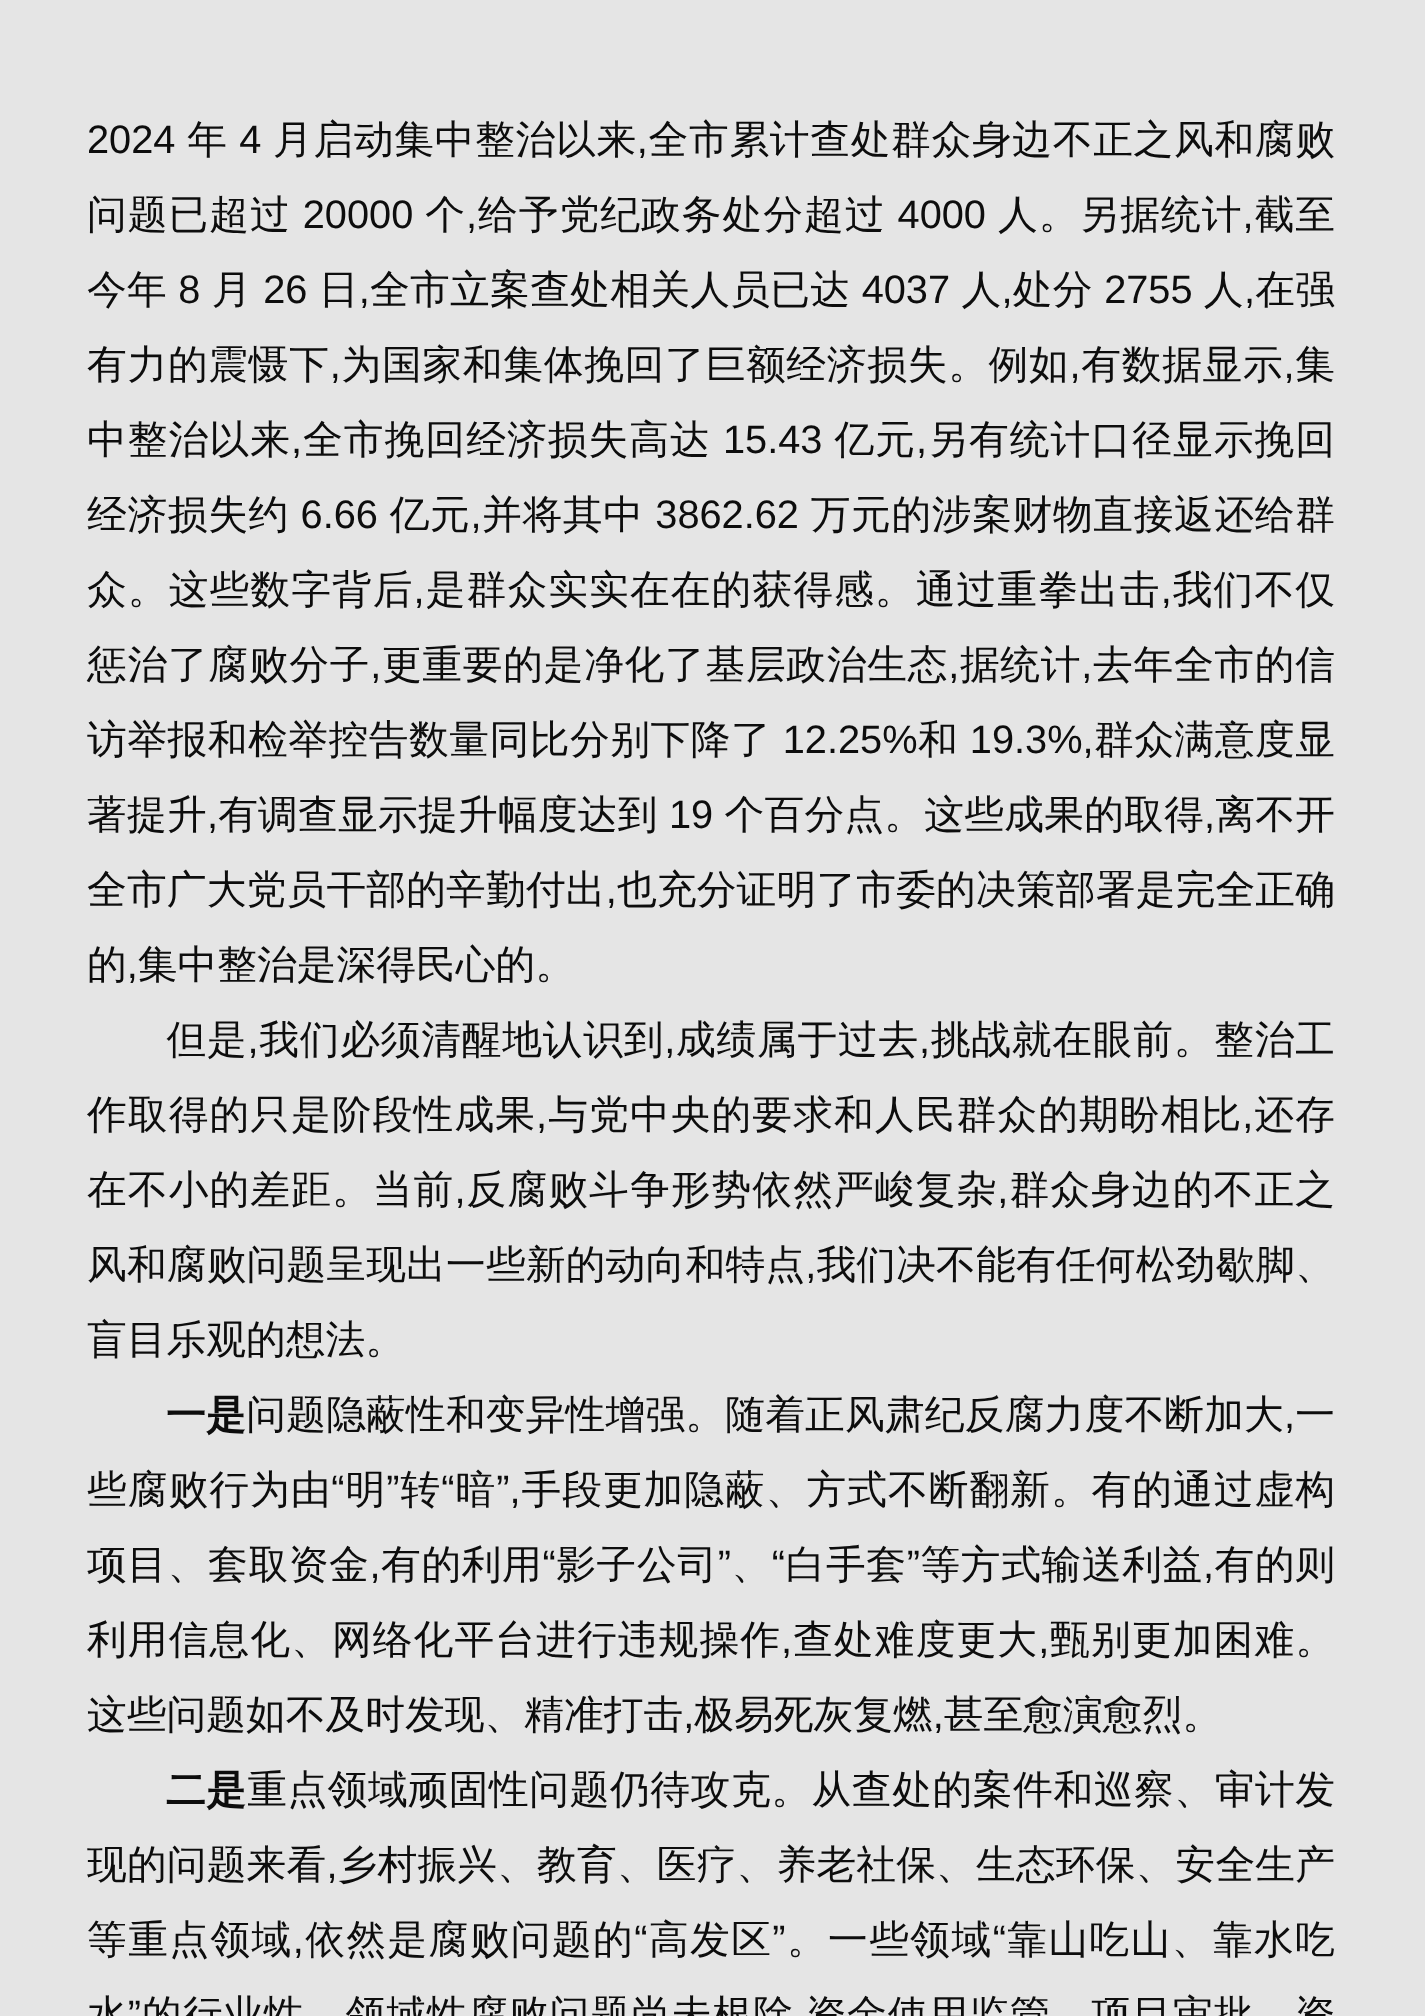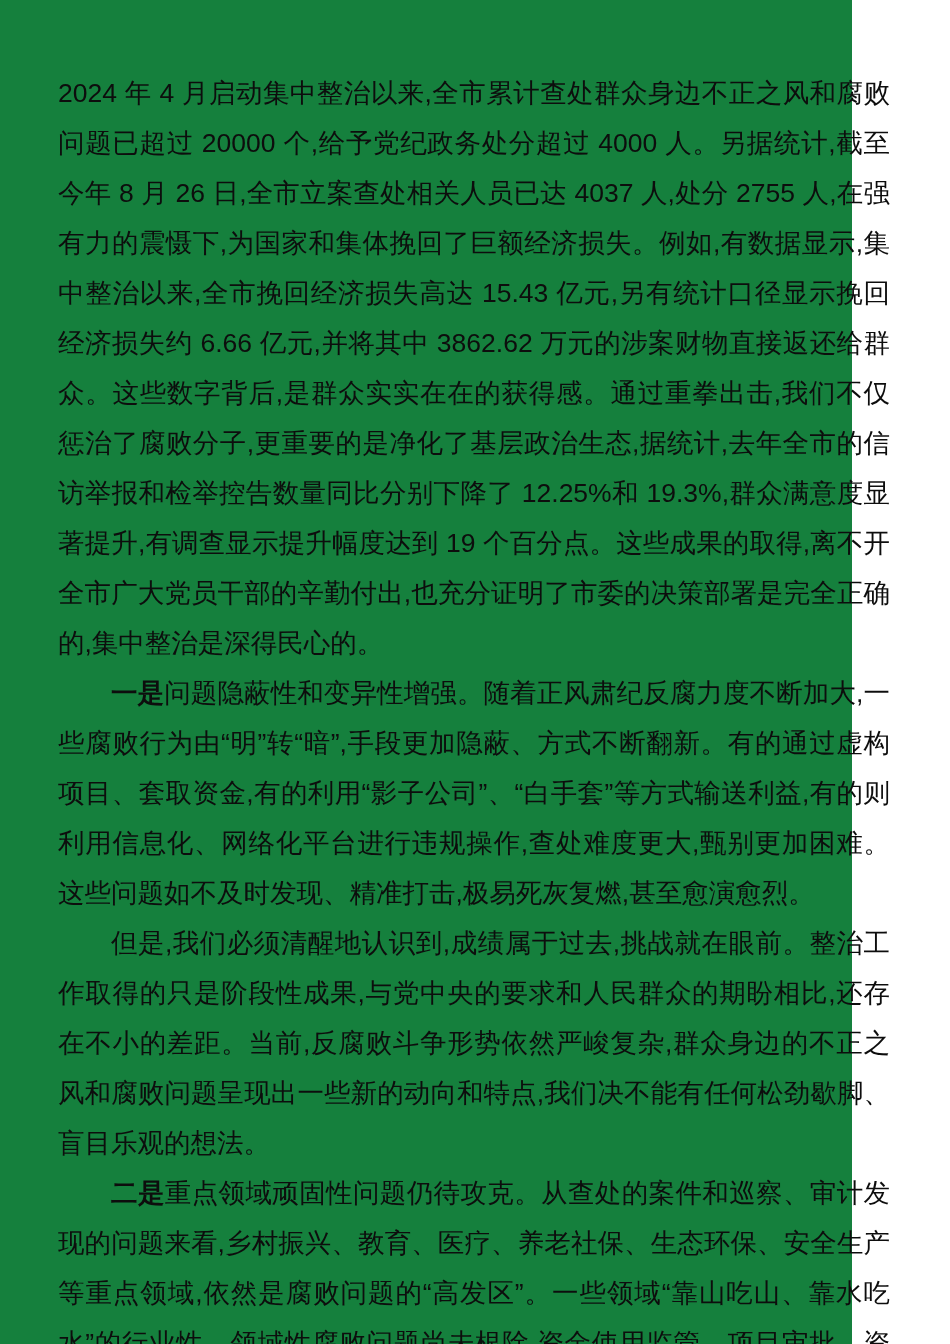--- a/index.html
+++ b/index.html
@@ -9,23 +9,23 @@
   }
   body {
     width: 950px;
     height: 1344px;
     font-family: "Liberation Sans", "DejaVu Sans", sans-serif;
     color: #000000;
     overflow: hidden;
   }
   #page {
     position: relative;
-    width: 852px;
+    width: 950px;
     height: 1344px;
-    background: #15803d;
+    background: #e5e5e5;
     box-sizing: border-box;
     padding: 68px 92px 0 58px;
   }
   .doc-body {
     width: 832px;
   }
   p.para {
     margin: 0 0 0 0;
     font-size: 26.5px;
     line-height: 50px;
@@ -48,20 +48,20 @@
   }
 </style>
 </head>
 <body>
 
 <div id="page">
   <div class="doc-body">
 
     <p class="para"><span>2024 年 4 月启动集中整治以来,全市累计查处群众身边不正之风和腐败问题已超过 20000 个,给予党纪政务处分超过 4000 人。另据统计,截至今年 8 月 26 日,全市立案查处相关人员已达 4037 人,处分 2755 人,在强有力的震慑下,为国家和集体挽回了巨额经济损失。例如,有数据显示,集中整治以来,全市挽回经济损失高达 15.43 亿元,另有统计口径显示挽回经济损失约 6.66 亿元,并将其中 3862.62 万元的涉案财物直接返还给群众。这些数字背后,是群众实实在在的获得感。通过重拳出击,我们不仅惩治了腐败分子,更重要的是净化了基层政治生态,据统计,去年全市的信访举报和检举控告数量同比分别下降了 12.25%和 19.3%,群众满意度显著提升,有调查显示提升幅度达到 19 个百分点。这些成果的取得,离不开全市广大党员干部的辛勤付出,也充分证明了市委的决策部署是完全正确的,集中整治是深得民心的。</span></p>
 
+    <p class="para indent"><span>但是,我们必须清醒地认识到,成绩属于过去,挑战就在眼前。整治工作取得的只是阶段性成果,与党中央的要求和人民群众的期盼相比,还存在不小的差距。当前,反腐败斗争形势依然严峻复杂,群众身边的不正之风和腐败问题呈现出一些新的动向和特点,我们决不能有任何松劲歇脚、盲目乐观的想法。</span></p>
+
     <p class="para indent"><span class="lead">一是</span><span>问题隐蔽性和变异性增强。随着正风肃纪反腐力度不断加大,一些腐败行为由“明”转“暗”,手段更加隐蔽、方式不断翻新。有的通过虚构项目、套取资金,有的利用“影子公司”、“白手套”等方式输送利益,有的则利用信息化、网络化平台进行违规操作,查处难度更大,甄别更加困难。这些问题如不及时发现、精准打击,极易死灰复燃,甚至愈演愈烈。</span></p>
-
-    <p class="para indent"><span>但是,我们必须清醒地认识到,成绩属于过去,挑战就在眼前。整治工作取得的只是阶段性成果,与党中央的要求和人民群众的期盼相比,还存在不小的差距。当前,反腐败斗争形势依然严峻复杂,群众身边的不正之风和腐败问题呈现出一些新的动向和特点,我们决不能有任何松劲歇脚、盲目乐观的想法。</span></p>
 
     <p class="para indent"><span class="lead">二是</span><span>重点领域顽固性问题仍待攻克。从查处的案件和巡察、审计发现的问题来看,乡村振兴、教育、医疗、养老社保、生态环保、安全生产等重点领域,依然是腐败问题的“高发区”。一些领域“靠山吃山、靠水吃水”的行业性、领域性腐败问题尚未根除,资金使用监管、项目审批、资源分配等环节的</span></p>
 
   </div>
 </div>
 
 </body></html>

